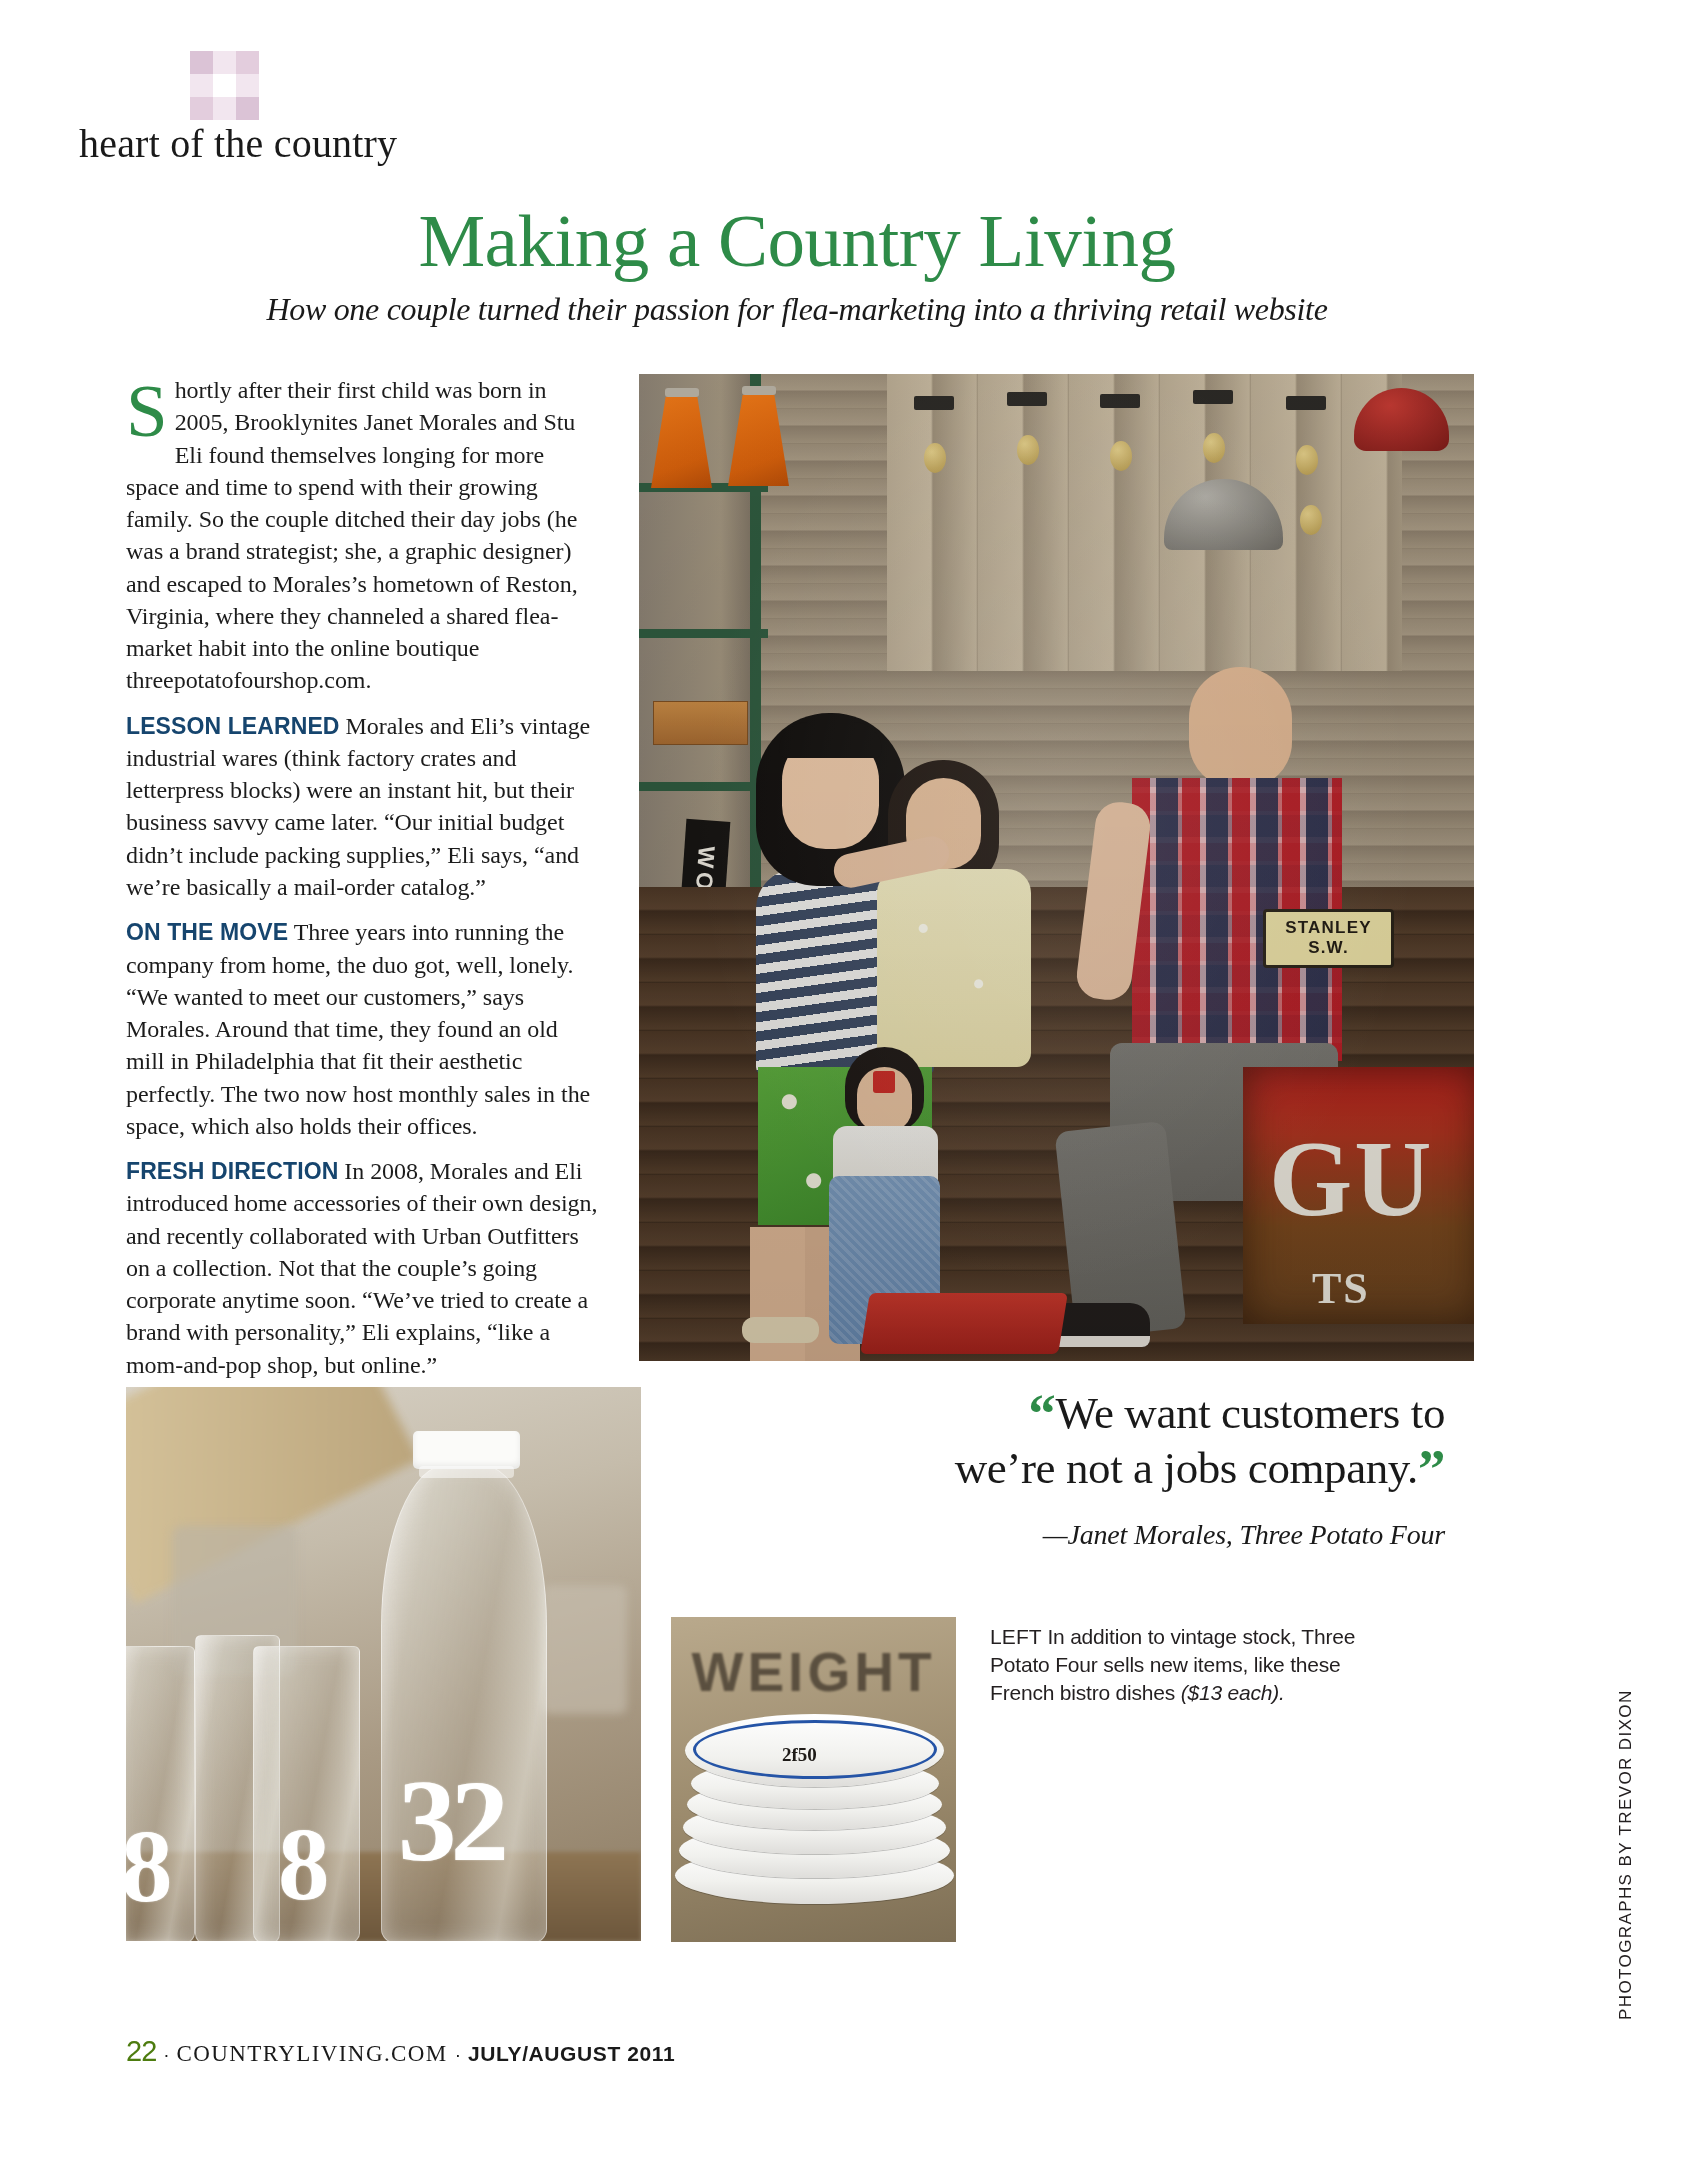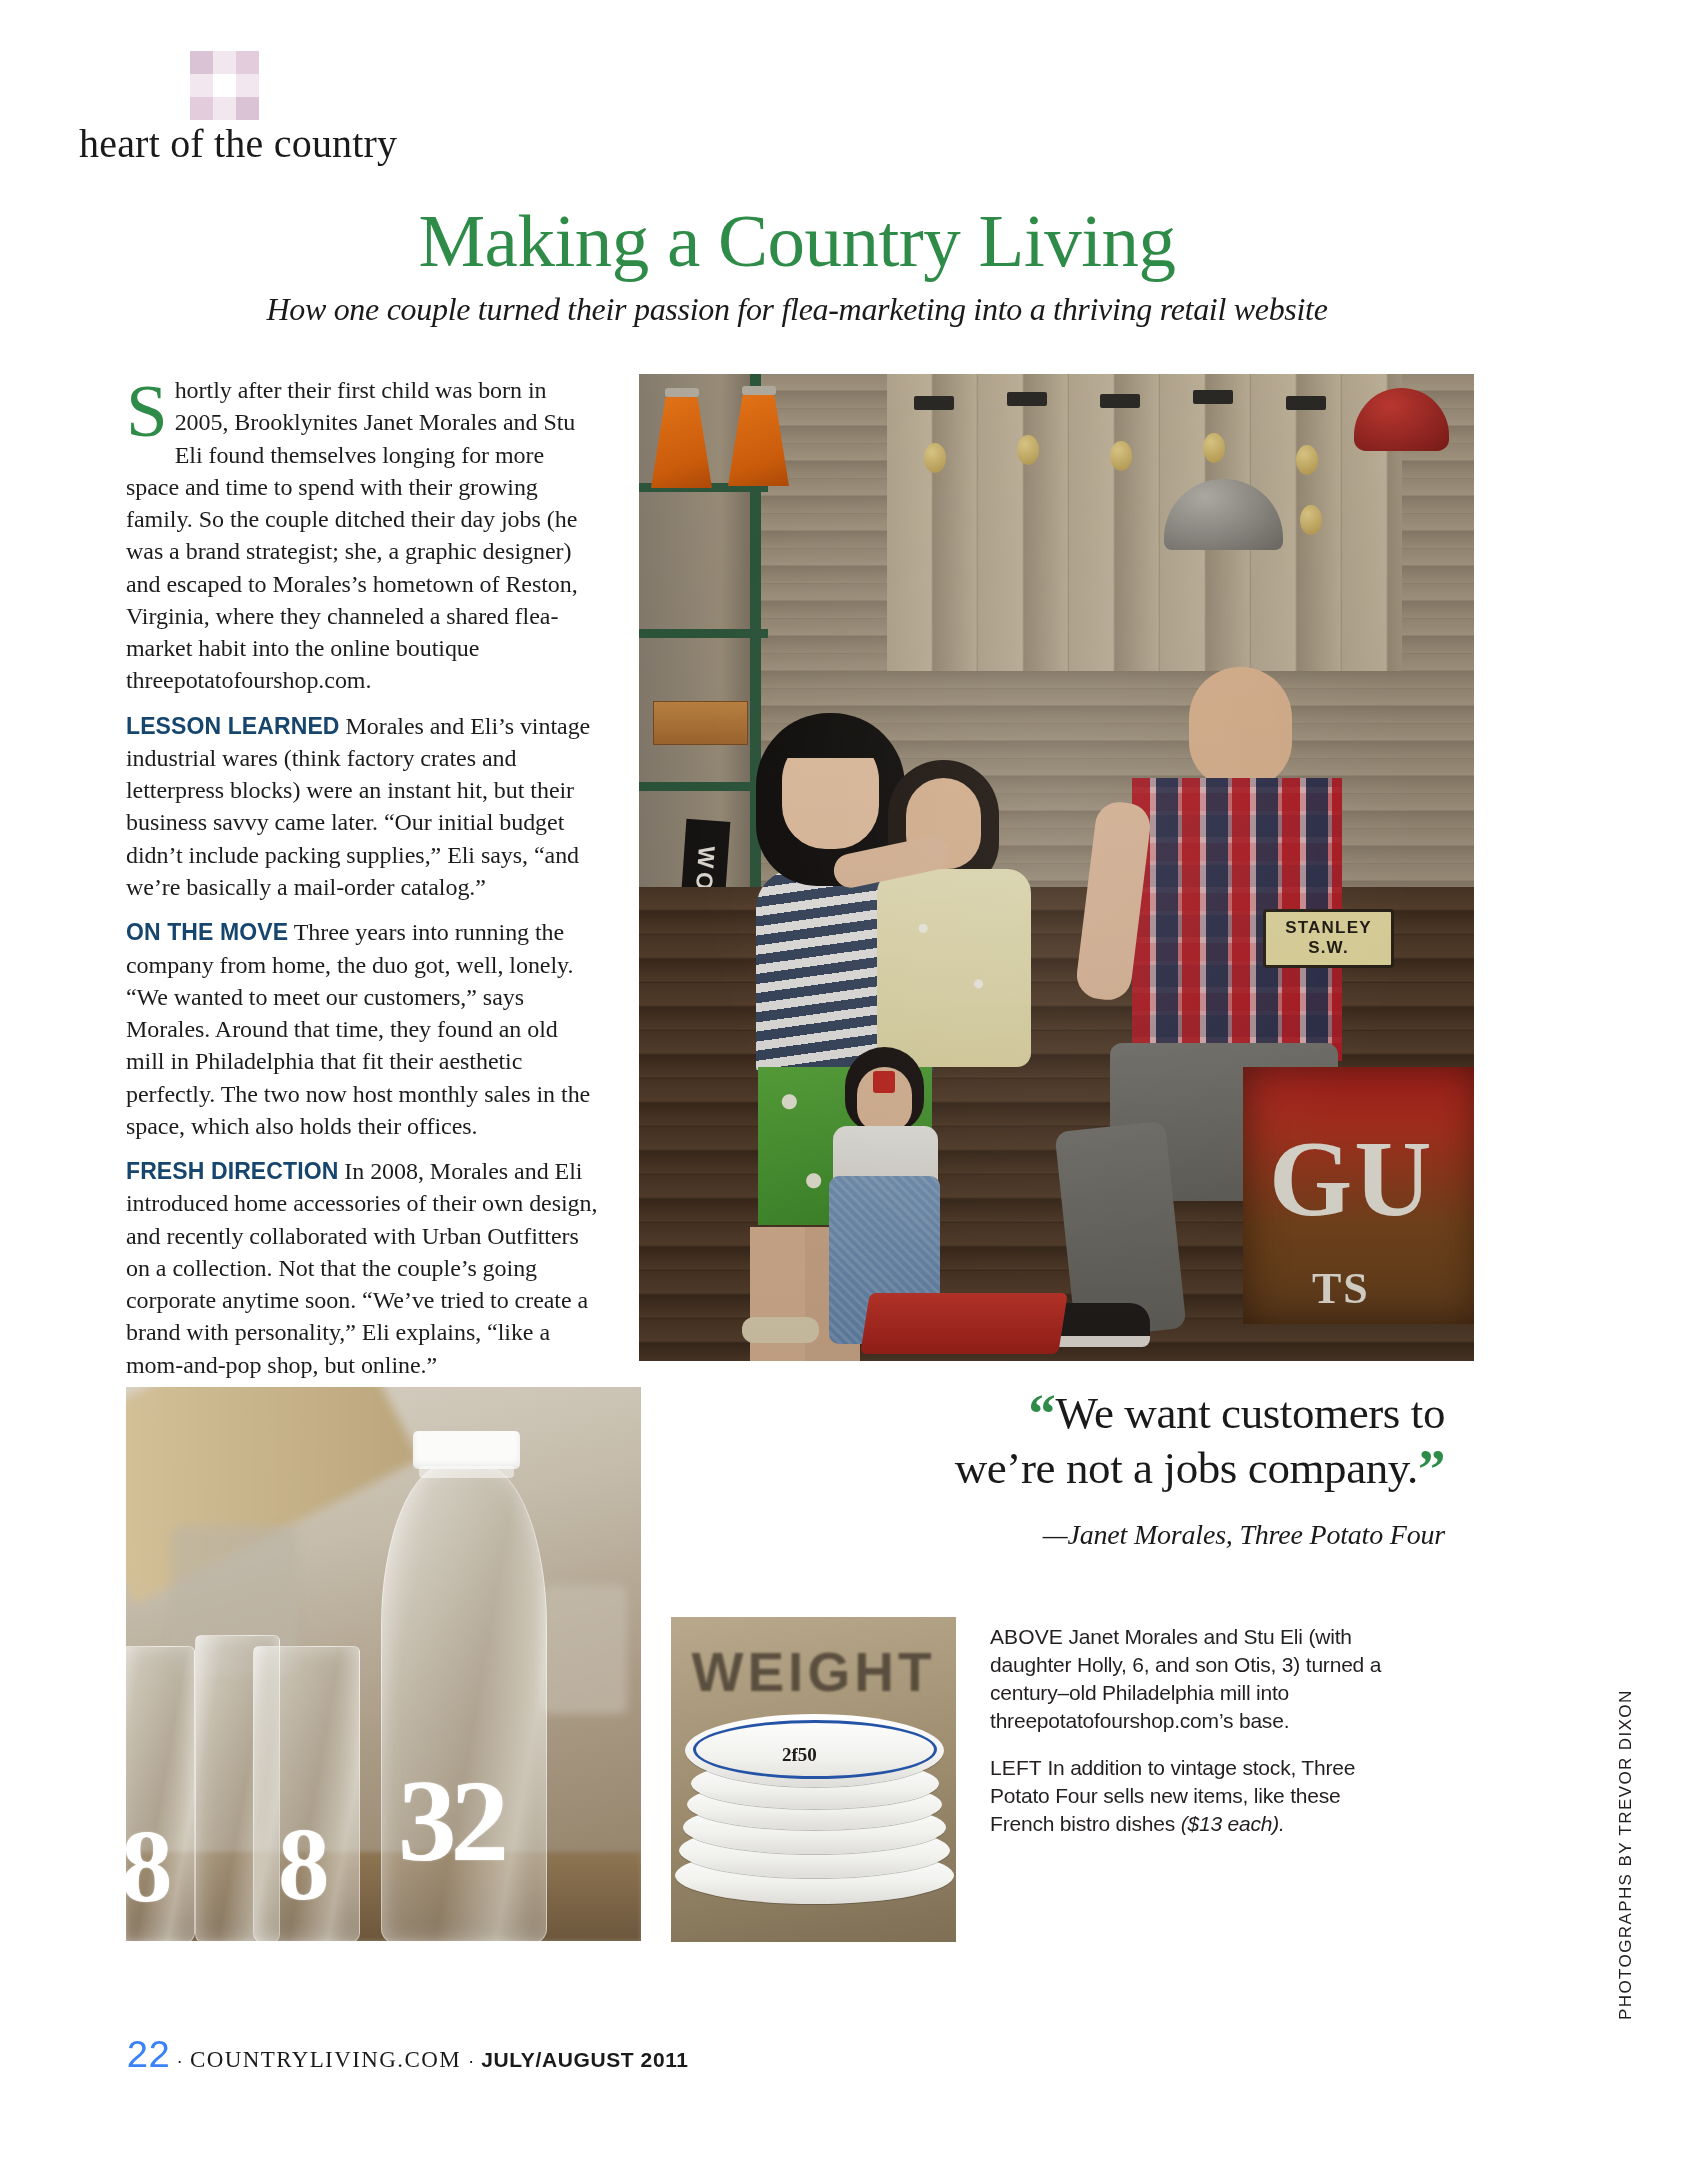--- a/index.html
+++ b/index.html
@@ -214,23 +214,23 @@
 
   
   .page-footer {
     position: absolute;
     left: 126px;
     top: 2035px;
     display: flex;
     align-items: baseline;
   }
   .folio-num {
-    font-family: Liberation Mono, monospace;
-    font-size: 38px;
-    color: #3b82f6;
+    font-family: Liberation Sans, sans-serif;
+    font-size: 29px;
+    color: #4d7c0f;
     letter-spacing: -1px;
   }
   .folio-sep {
     font-family: "Liberation Sans", sans-serif;
     font-size: 19px;
     color: #1a1a1a;
     margin: 0 7px;
   }
   .folio-site {
     font-family: "Liberation Serif", serif;
@@ -689,23 +689,20 @@
   <div class="ph plate" style="left:12px; top:184px; width:263px; height:53px;"></div>
   <div class="ph plate" style="left:16px; top:162px; width:255px; height:51px;"></div>
   <div class="ph plate" style="left:20px; top:141px; width:248px; height:51px;"></div>
   <div class="ph plate" style="left:14px; top:97px; width:259px; height:73px;"></div>
   <div class="ph plate-ring" style="left:22px; top:103px; width:244px; height:59px;"></div>
   <div class="ph plate-mark" style="left:111px; top:127px;">2f50</div>
 </div>
 
 <div class="captions">
   <p>
-    <span class="cap-label">ABOVE</span><span> Janet Morales and Stu Eli (with daughter Holly, 6, and son Otis, 3) turned a century–old Philadelphia mill into threepotatofourshop.com’s base.</span>
-  </p>
-  <p>
     <span class="cap-label">LEFT</span><span> In addition to vintage stock, Three Potato Four sells new items, like these French bistro dishes </span><span class="cap-ital">($13 each).</span>
   </p>
 </div>
 
 <div class="photo-credit">
   <span>PHOTOGRAPHS BY TREVOR DIXON</span>
 </div>
 
 <div class="page-footer">
   <span class="folio-num">22</span>

